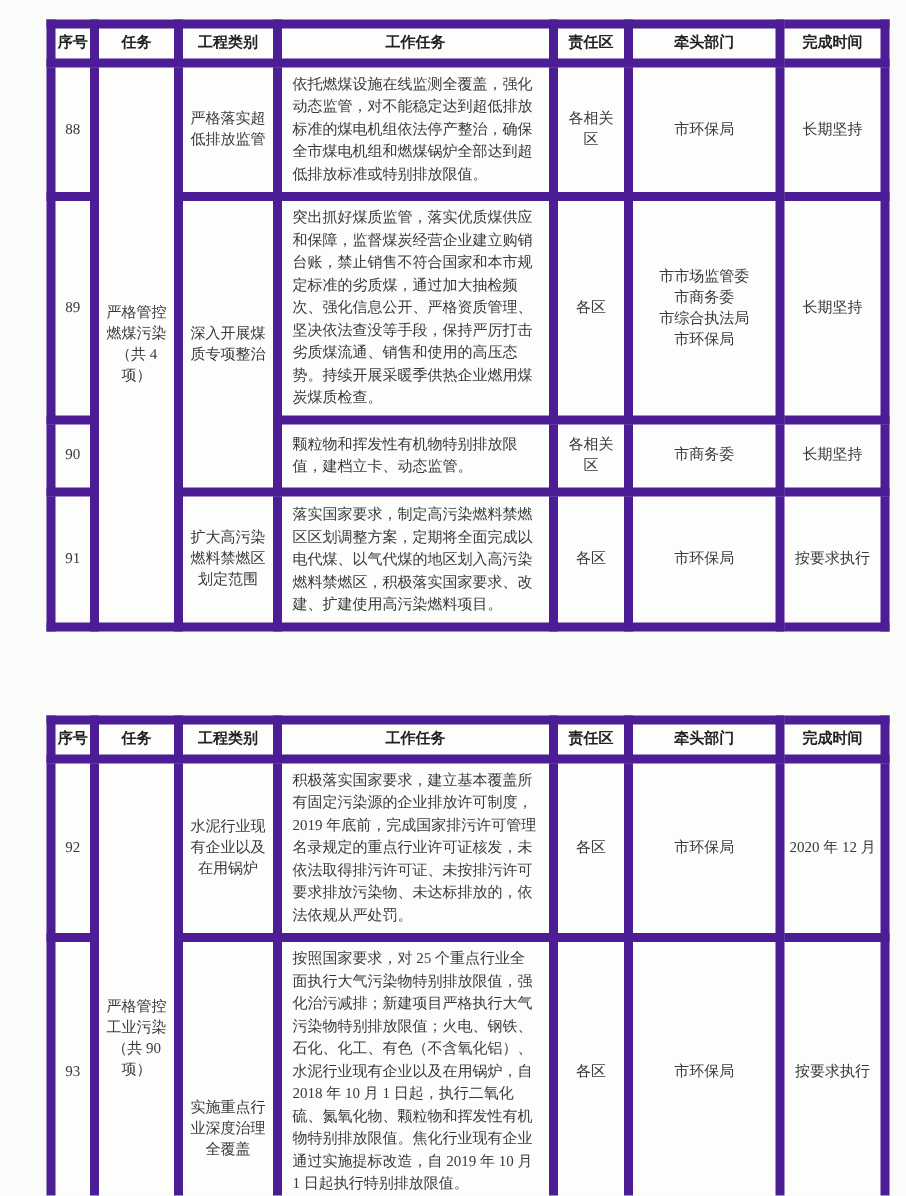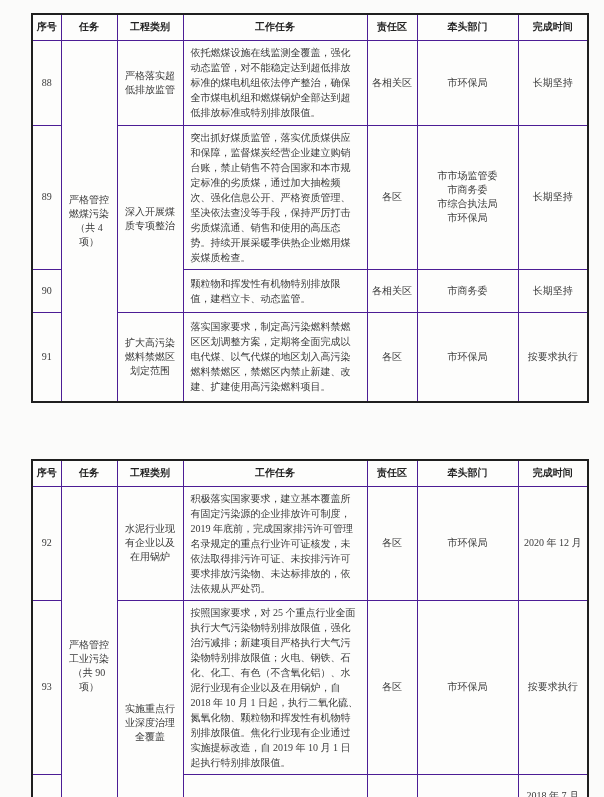--- a/index.html
+++ b/index.html
@@ -13,21 +13,21 @@
   .doc{padding-top:13px;}
   table.t{
     border-collapse:collapse;
     table-layout:fixed;
     width:556px;
     margin-left:31px;
     background:#fdfdfc;
   }
   table.t2{margin-top:56px;}
   .t th,.t td{
-    border:1px solid #4c1d95;
+    border:6px solid #4c1d95;
     font-size:10px;
     vertical-align:middle;
     text-align:center;
     padding:2px 3px;
     overflow:hidden;
     line-height:14px;
     color:#3a3a3a;
   }
   .t th{
     font-weight:bold;
@@ -104,21 +104,21 @@
     <tr class="r90">
       <td>90</td>
       <td class="work">颗粒物和挥发性有机物特别排放限值，建档立卡、动态监管。</td>
       <td>各相关区</td>
       <td>市商务委</td>
       <td class="time">长期坚持</td>
     </tr>
     <tr class="r91">
       <td>91</td>
       <td>扩大高污染燃料禁燃区划定范围</td>
-      <td class="work">落实国家要求，制定高污染燃料禁燃区区划调整方案，定期将全面完成以电代煤、以气代煤的地区划入高污染燃料禁燃区，禁燃区内禁止新建、改建、扩建使用高污染燃料项目。</td>
+      <td class="work">落实国家要求，制定高污染燃料禁燃区区划调整方案，定期将全面完成以电代煤、以气代煤的地区划入高污染燃料禁燃区，积极落实国家要求、改建、扩建使用高污染燃料项目。</td>
       <td>各区</td>
       <td>市环保局</td>
       <td class="time">按要求执行</td>
     </tr>
   </tbody>
     </table>
 
   <table class="t t2">
     <colgroup>
       <col style="width:29px">

